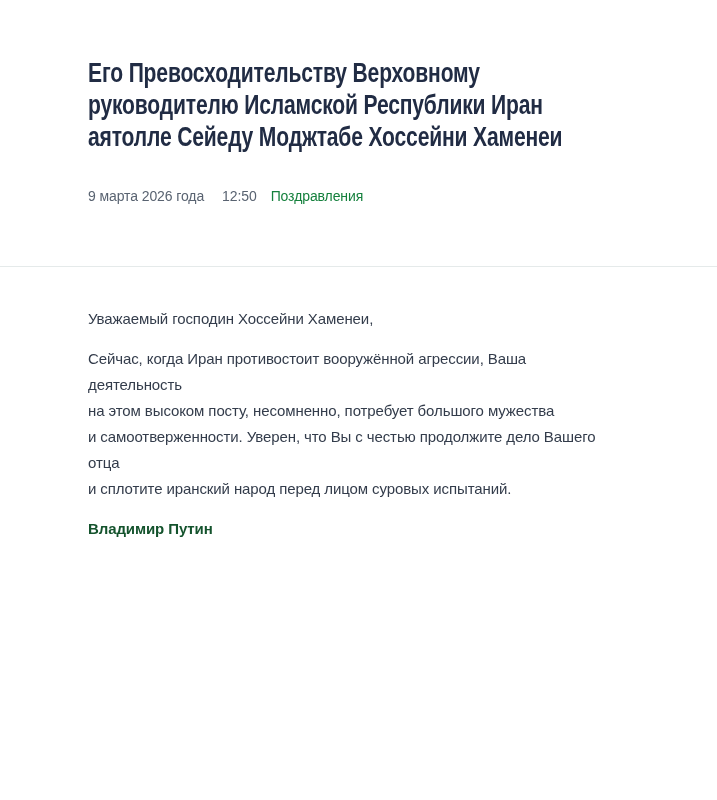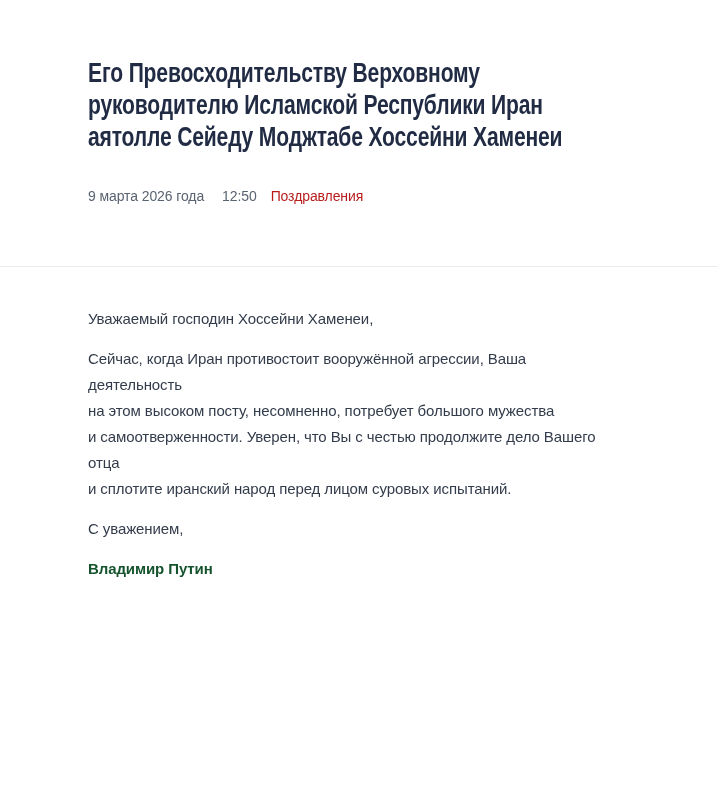--- a/index.html
+++ b/index.html
@@ -36,21 +36,21 @@
     align-items: baseline;
     font-size: 14px;
     line-height: 20px;
     color: #596371;
     letter-spacing: -0.1px;
     text-align: right;
   }
   .meta-date { margin-right: 18px; }
   .meta-time { margin-right: 14px; }
   .meta-category {
-    color: #b91c1c;
+    color: #15803d;
     text-decoration: none;
     cursor: pointer;
   }
   .divider {
     border: none;
     border-top: 1px solid #e5eaea;
     width: 717px;
     margin: 0;
     position: absolute;
     left: 0;
@@ -95,17 +95,16 @@
   </header>
 
   <hr class="divider">
 
   <section class="letter-body">
     <p>Уважаемый господин Хоссейни Хаменеи,</p>
     <p>Сейчас, когда Иран противостоит вооружённой агрессии, Ваша деятельность
 на этом высоком посту, несомненно, потребует большого мужества
 и самоотверженности. Уверен, что Вы с честью продолжите дело Вашего отца
 и сплотите иранский народ перед лицом суровых испытаний.</p>
-    <p>С уважением,</p>
     <p class="signature">Владимир Путин</p>
   </section>
 
 </div>
 
 </body></html>

